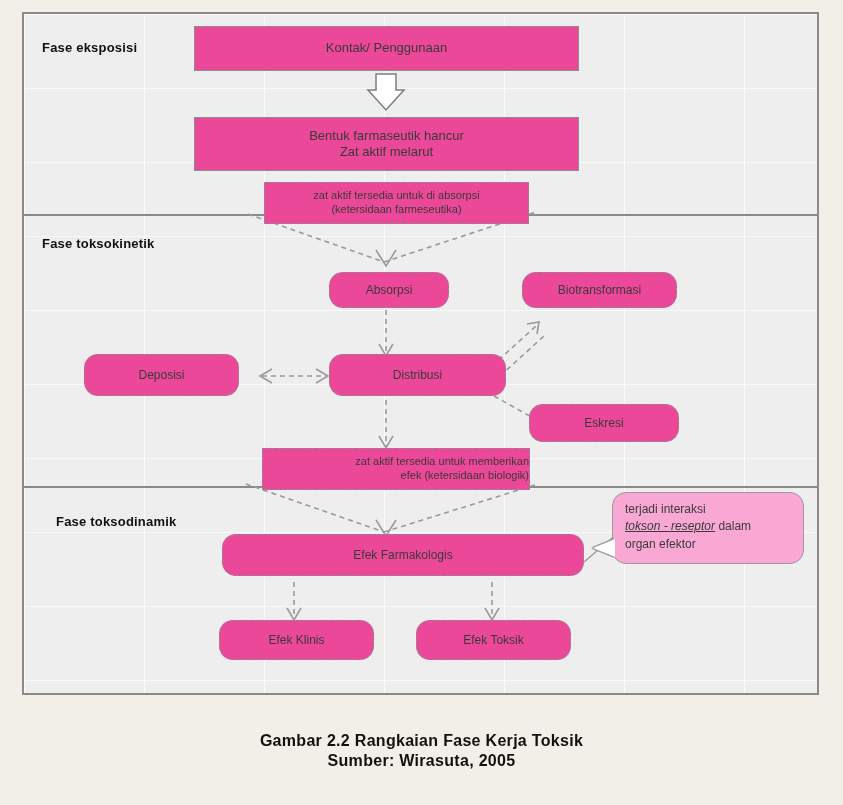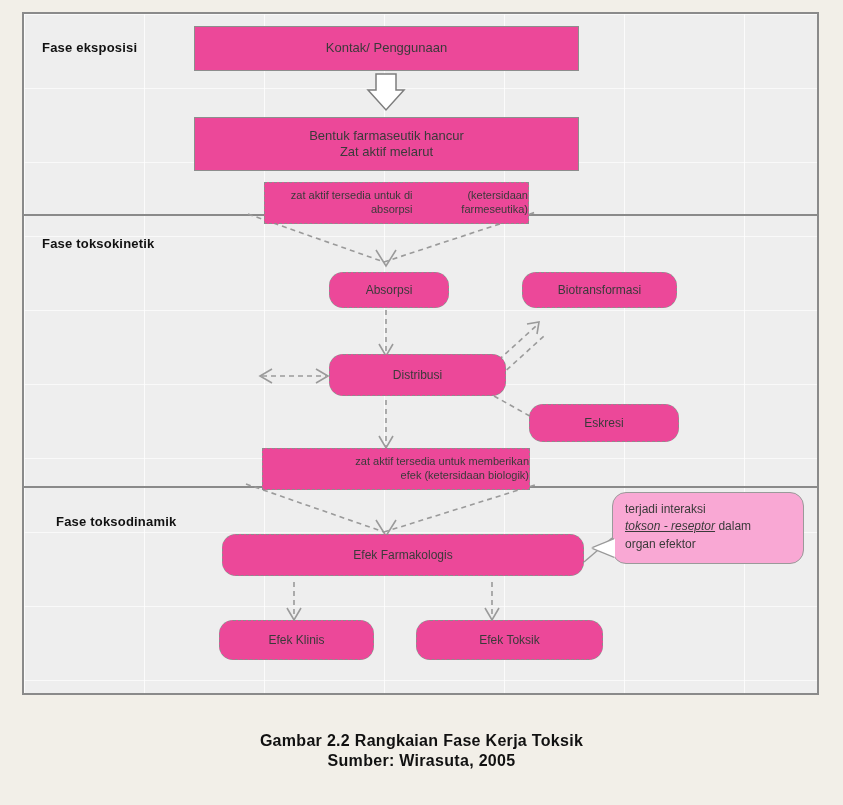--- a/index.html
+++ b/index.html
@@ -147,33 +147,36 @@
 
     <div class="box solid f13" style="left:170px;top:12px;width:385px;height:45px;">
       <span>Kontak/ Penggunaan</span>
     </div>
 
     <div class="box solid f13" style="left:170px;top:103px;width:385px;height:54px;flex-direction:column;">
       <span>Bentuk farmaseutik hancur</span>
       <span>Zat aktif melarut</span>
     </div>
 
-    <div class="box dashed f11" style="left:240px;top:168px;width:265px;height:42px;flex-direction:row;text-align:right;">
+    <div class="box dashed f11" style="left:240px;top:168px;width:265px;height:42px;flex-direction:column;">
       <span>zat aktif tersedia untuk di absorpsi</span>
       <span>(ketersidaan farmeseutika)</span>
     </div>
 
     <div class="box dashed f12" style="left:305px;top:258px;width:120px;height:36px;">
       <span>Absorpsi</span>
     </div>
 
     <div class="box dashed f12" style="left:498px;top:258px;width:155px;height:36px;">
       <span>Biotransformasi</span>
     </div>
 
+    <div class="box dashed f12" style="left:60px;top:340px;width:155px;height:42px;">
+      <span>Deposisi</span>
+    </div>
 
     <div class="box dashed f12" style="left:305px;top:340px;width:177px;height:42px;">
       <span>Distribusi</span>
     </div>
 
     <div class="box dashed f12" style="left:505px;top:390px;width:150px;height:38px;">
       <span>Eskresi</span>
     </div>
 
     <div class="box dashed f11" style="left:238px;top:434px;width:268px;height:42px;flex-direction:column;align-items:flex-end;">
@@ -182,21 +185,21 @@
     </div>
 
     <div class="box dashed f12" style="left:198px;top:520px;width:362px;height:42px;">
       <span>Efek Farmakologis</span>
     </div>
 
     <div class="box dashed f12" style="left:195px;top:606px;width:155px;height:40px;">
       <span>Efek Klinis</span>
     </div>
 
-    <div class="box dashed f12" style="left:392px;top:606px;width:187px;height:40px;">
+    <div class="box dashed f12" style="left:392px;top:606px;width:155px;height:40px;">
       <span>Efek Toksik</span>
     </div>
 
     <div class="callout" style="left:588px;top:478px;width:192px;height:72px;">
       <div>terjadi interaksi</div>
       <div><span class="em">tokson - reseptor</span><span> dalam</span></div>
       <div>organ efektor</div>
       <div class="callout-tail" style="left:-20px;top:46px;"></div>
     </div>
 

